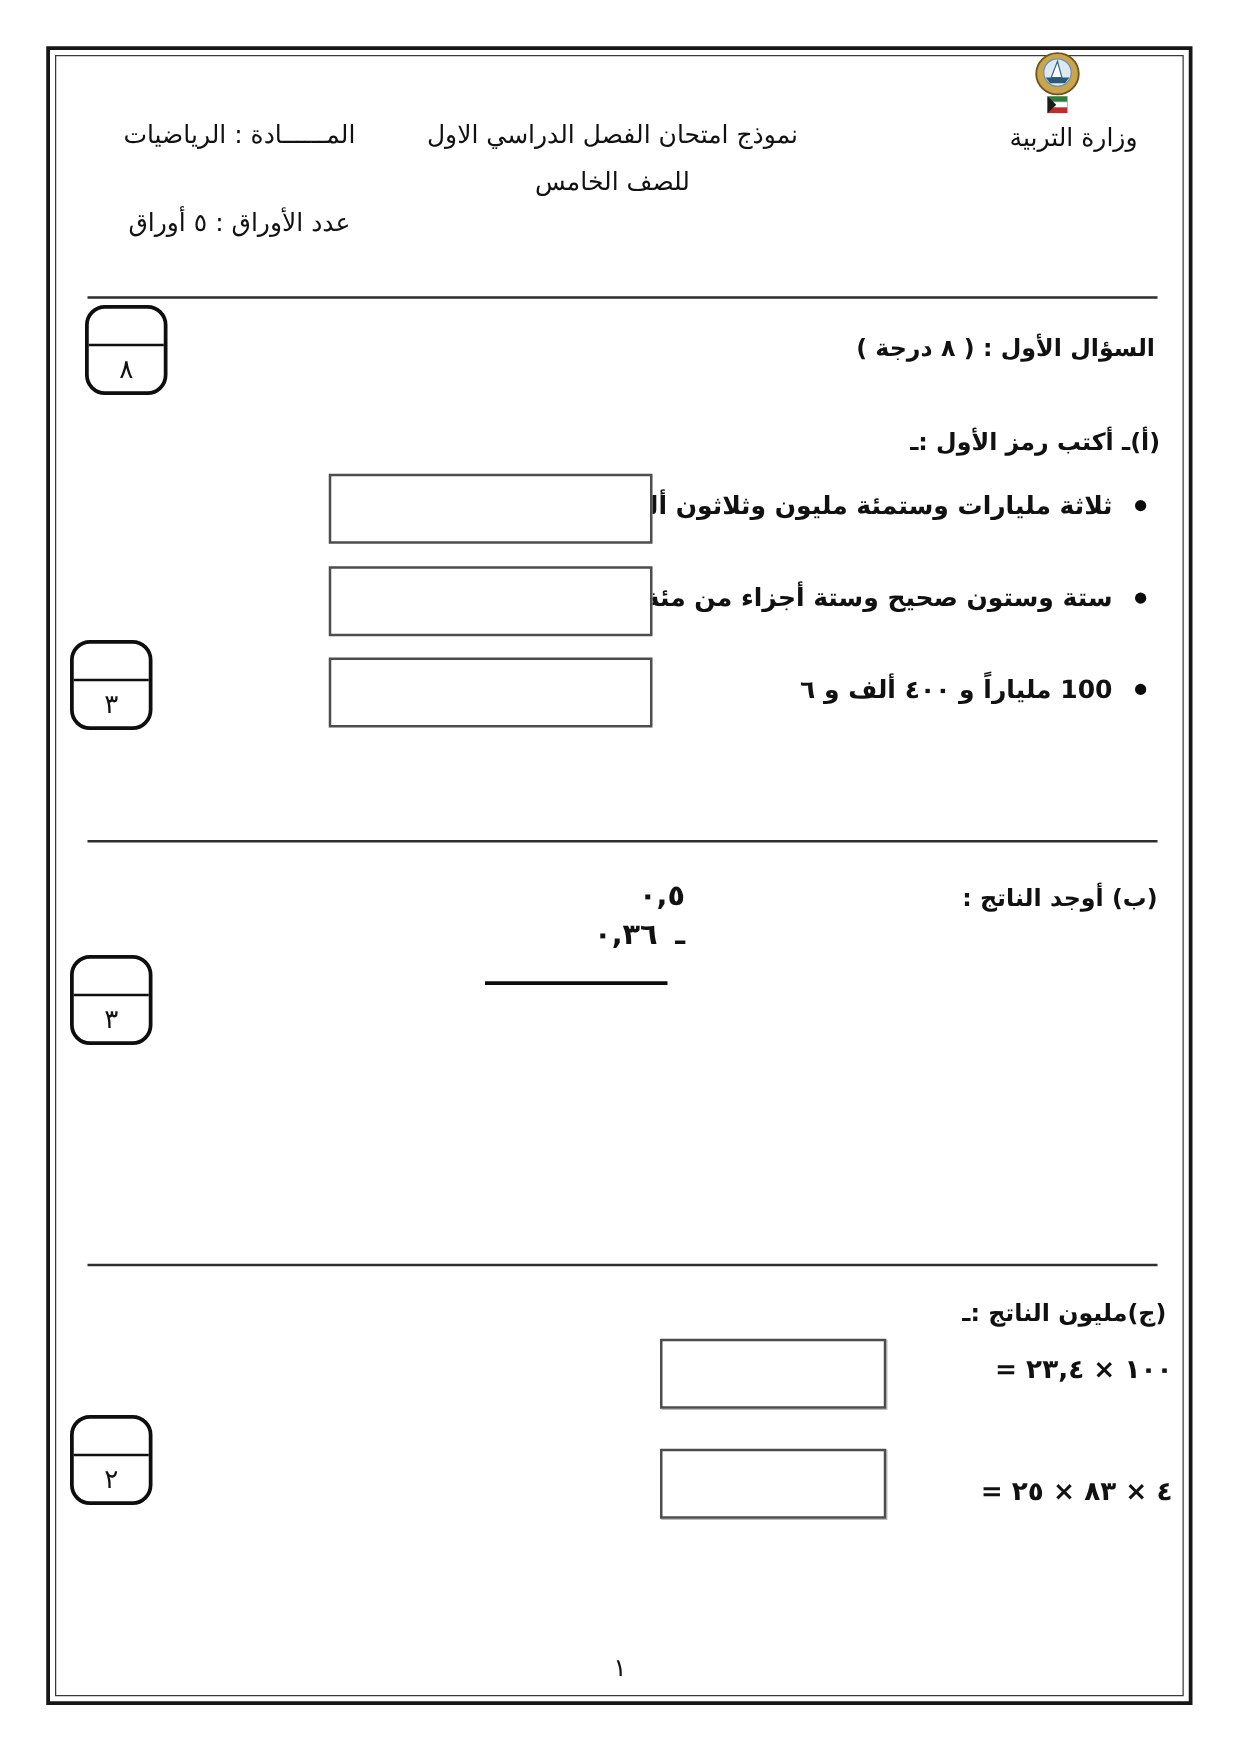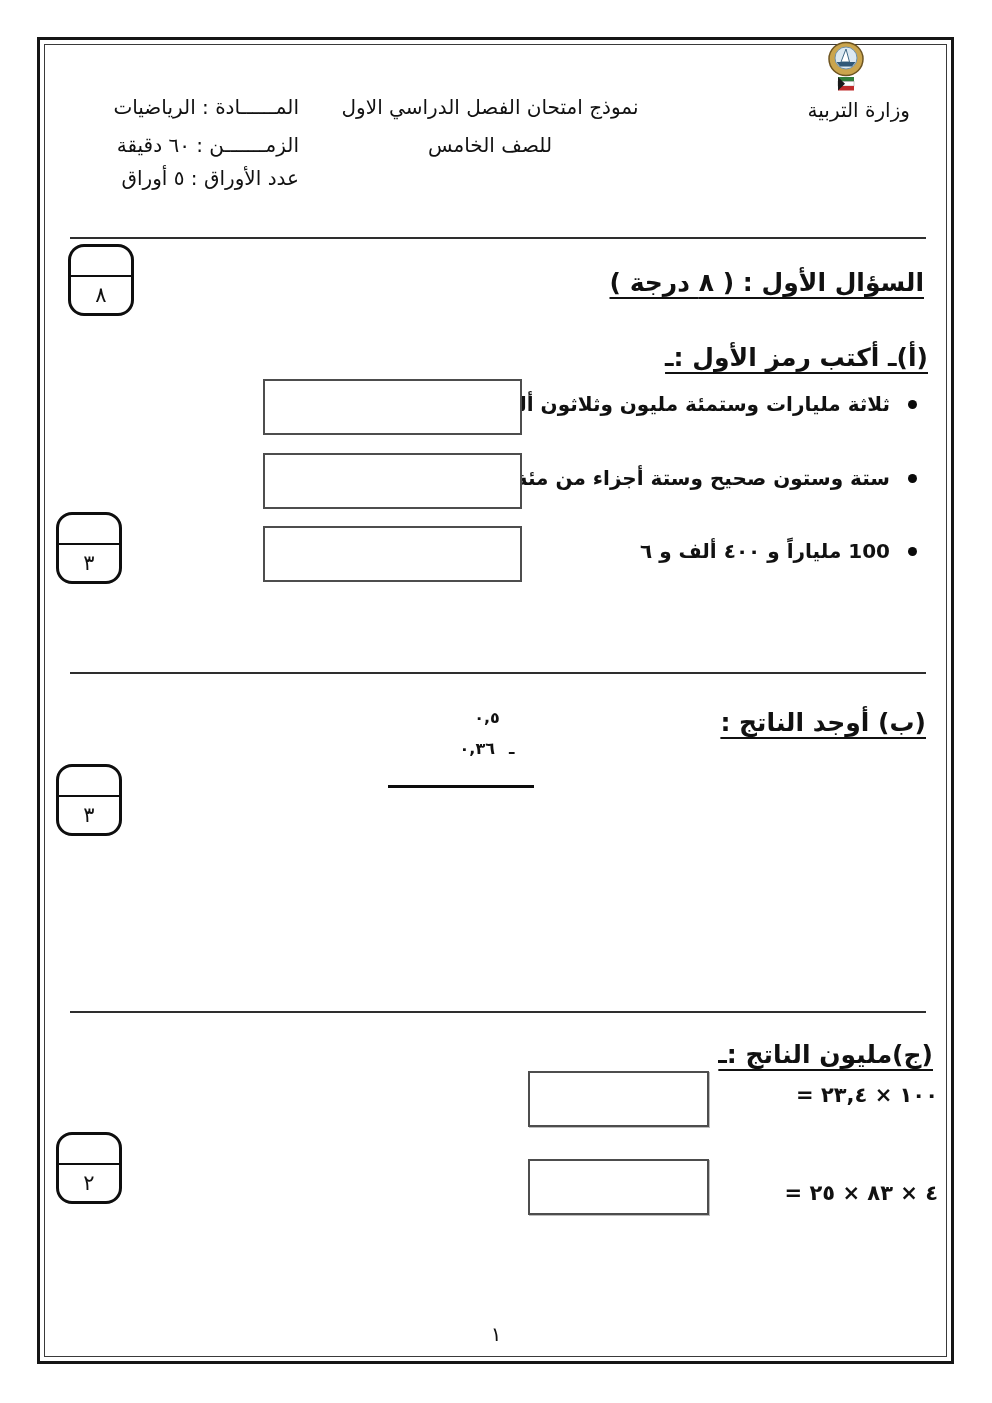--- a/index.html
+++ b/index.html
@@ -7,45 +7,45 @@
     position:relative;width:992px;height:1403px;background:#ffffff;
     font-family:"DejaVu Sans",sans-serif;color:#111;overflow:hidden;direction:rtl;
   }
   .abs{position:absolute;}
   
   .frame-outer{left:37px;top:37px;width:911px;height:1321px;border:3px solid #161616;}
   .frame-inner{left:44px;top:44px;width:901px;height:1311px;border:1px solid #3a3a3a;}
   
   .hdr{font-size:20px;line-height:28px;white-space:nowrap;}
   .hdr-center{left:320px;width:340px;text-align:center;}
-  .hdr-left{left:84px;width:215px;text-align:right;direction:rtl;}
+  .hdr-left{left:84px;width:215px;text-align:center;direction:rtl;}
   .hdr-right{right:82px;text-align:right;}
   .logo{left:822px;top:40px;width:48px;height:52px;}
   
   .sep{left:70px;width:856px;height:2px;background:#2e2e2e;}
   
   .scorebox{width:60px;height:66px;border:3px solid #0e0e0e;border-radius:16px;
     display:flex;flex-direction:column;background:#fff;}
   .scorebox .top{height:28px;border-bottom:2px solid #0e0e0e;}
   .scorebox .val{flex:1;display:flex;align-items:center;justify-content:center;
     font-size:21px;color:#111;}
   
-  .h-bold{font-size:25px;font-weight:bold;white-space:nowrap;
-    text-decoration:underline;text-decoration-thickness:2px;text-underline-offset:6px;}
+  .h-bold{font-size:19px;font-weight:bold;white-space:nowrap;
+    text-decoration-thickness:2px;text-underline-offset:6px;}
   
   .bullet-row{display:flex;align-items:center;gap:18px;font-size:20px;font-weight:bold;
     white-space:nowrap;direction:rtl;}
   .dot{width:9px;height:9px;border-radius:50%;background:#0a0a0a;flex:0 0 auto;}
   
   .ansbox{border:2px solid #4d4d4d;background:#fff;}
   .ansbox-a{left:263px;width:255px;height:52px;}
   .ansbox-c{left:528px;width:177px;height:52px;box-shadow:1px 1px 0 #bbb;}
   
   .sub-block{left:388px;top:702px;width:160px;direction:ltr;}
-  .sub-row{direction:ltr;text-align:center;padding-left:38px;font-size:16px;font-weight:bold;
+  .sub-row{direction:ltr;text-align:right;padding-left:38px;font-size:23px;font-weight:bold;
     line-height:31px;white-space:nowrap;}
   .minus{display:inline-block;margin-left:14px;font-weight:bold;}
   .sub-rule{margin-top:21px;width:146px;height:3px;background:#0c0c0c;}
   
   .eq{font-size:21px;font-weight:bold;white-space:nowrap;direction:rtl;}
   .pagenum{left:436px;width:120px;text-align:center;font-size:20px;}
 </style>
 </head>
 <body>
 
@@ -65,21 +65,20 @@
       <rect x="16" y="46" width="16" height="4.5" fill="#bf2c2c"></rect>
       <polygon points="16,37 23,43.7 16,50.5" fill="#1b1b1b"></polygon>
     </svg>
   </div>
   <div class="abs hdr hdr-right" style="top:96px">وزارة التربية</div>
 
   <div class="abs hdr hdr-center" style="top:93px">نموذج امتحان الفصل الدراسي الاول</div>
   <div class="abs hdr hdr-center" style="top:131px">للصف الخامس</div>
 
   <div class="abs hdr hdr-left" style="top:93px">المــــــادة : الرياضيات</div>
-  <div class="abs hdr hdr-left" style="top:131px">الزمـــــــن : ٦٠ دقيقة</div>
   <div class="abs hdr hdr-left" style="top:164px">عدد الأوراق : ٥ أوراق</div>
 
   <div class="abs sep" style="top:237px"></div>
 
   <div class="abs scorebox" style="left:68px;top:244px">
     <div class="top"></div>
     <div class="val">٨</div>
   </div>
 
   <div class="abs h-bold" style="right:68px;top:268px">السؤال الأول : ( ٨ درجة )</div>

